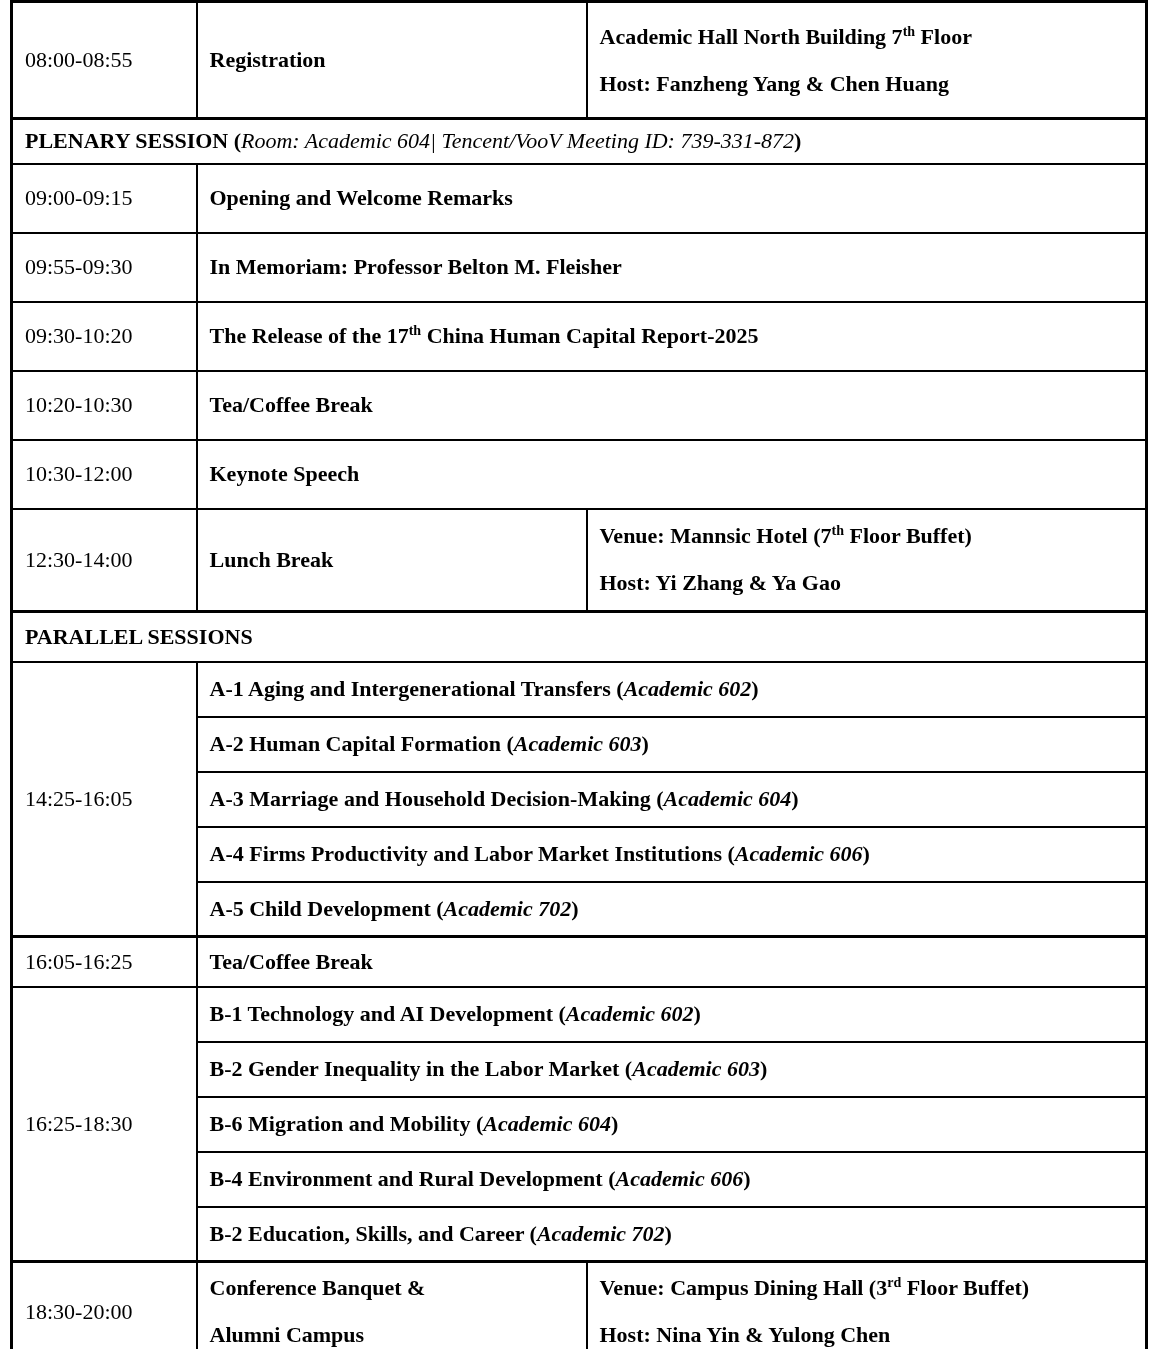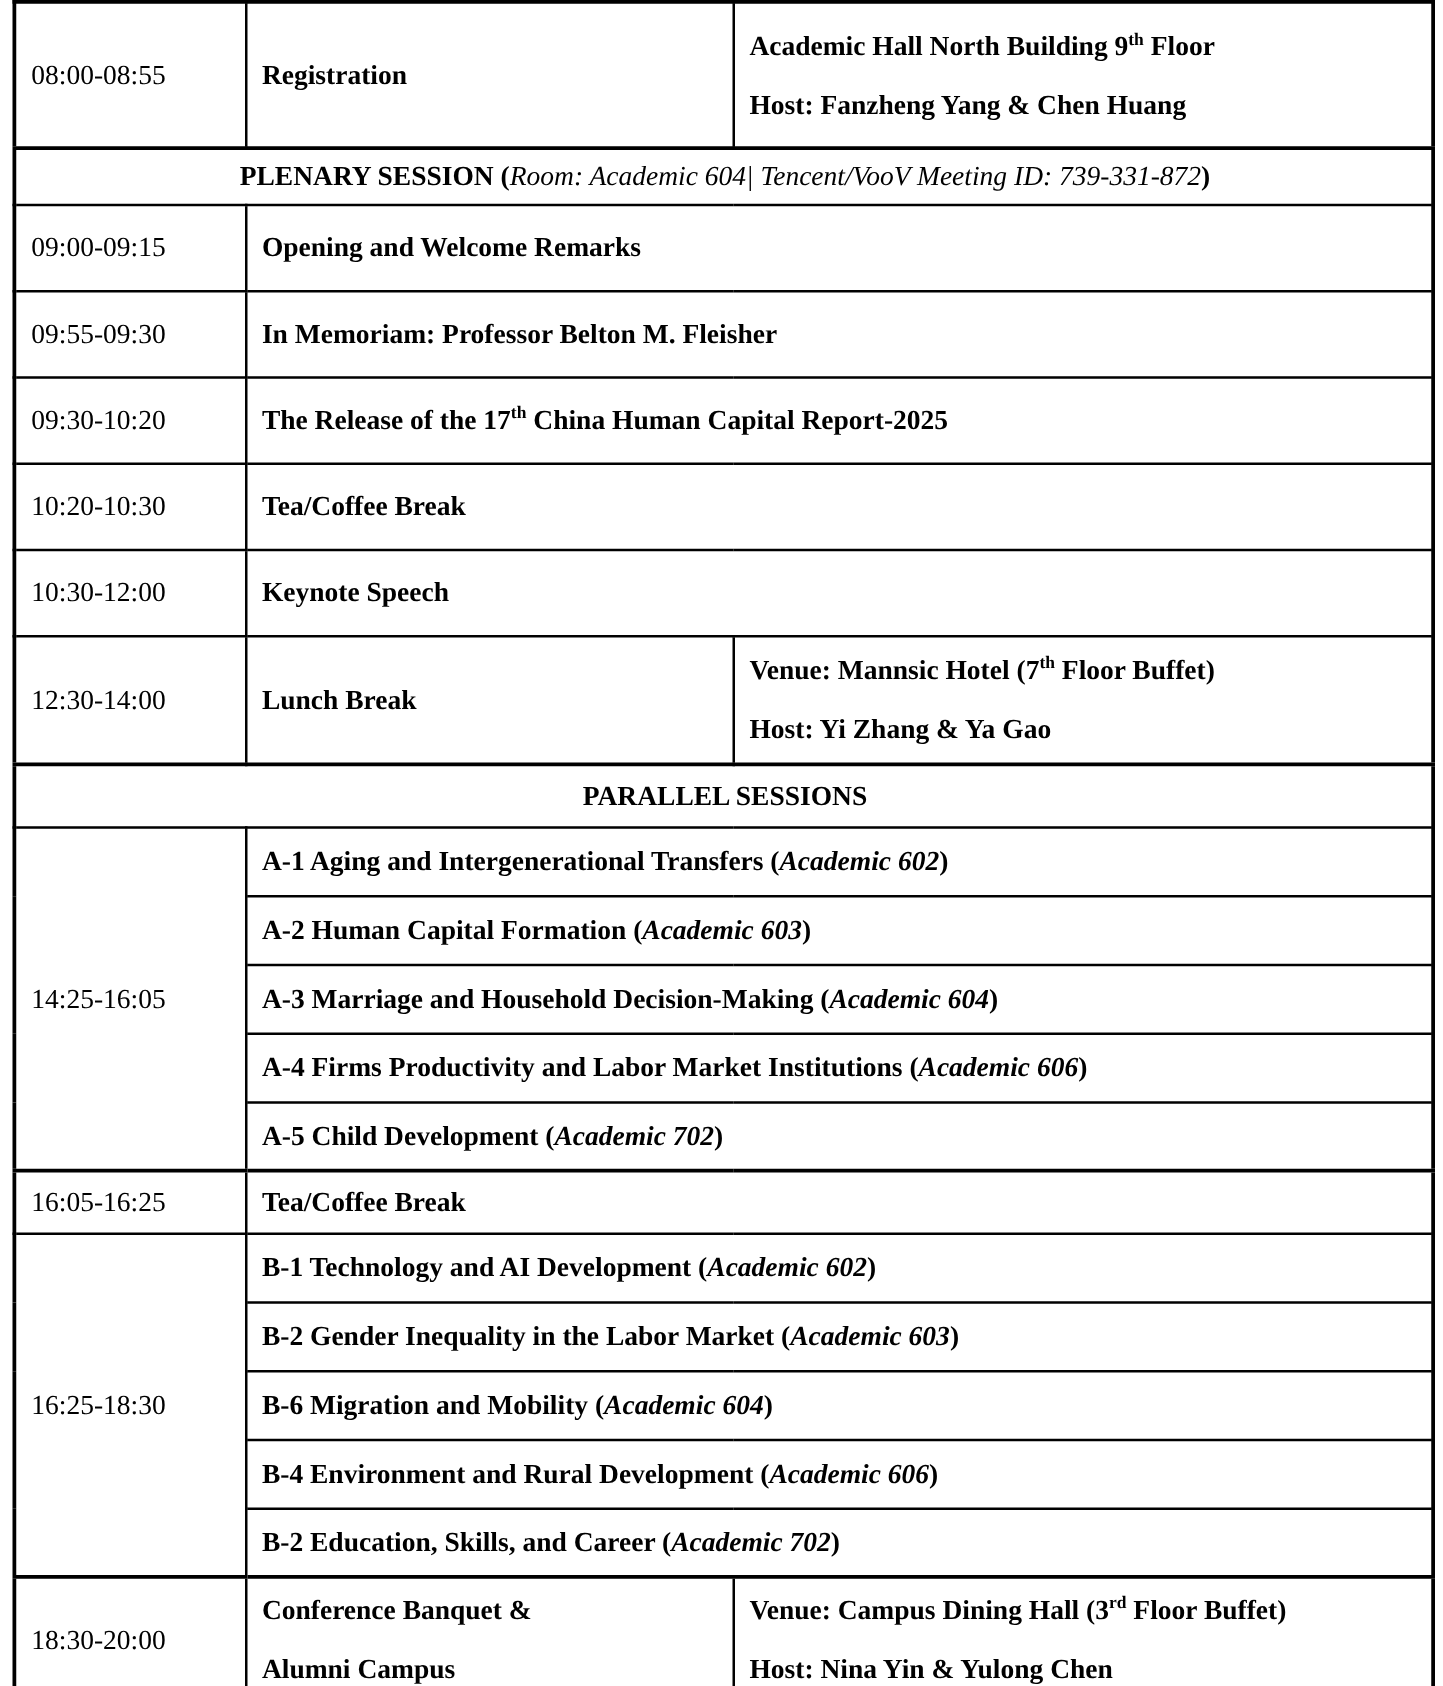--- a/index.html
+++ b/index.html
@@ -31,21 +31,21 @@
     border: 2px solid #000;
     font-size: 22px;
     vertical-align: middle;
     padding: 0 10px 0 12px;
     overflow: hidden;
   }
   tr.sep td { border-top-width: 3px; }
 
   .time-cell { font-weight: normal; white-space: nowrap; }
   .event-cell { font-weight: bold; }
-  .heading-cell { font-weight: bold; text-align: center; }
+  .heading-cell { font-weight: bold; }
   .heading-cell .it { font-weight: normal; font-style: italic; }
   .room { font-weight: bold; font-style: italic; }
 
   sup { font-size: 14px; line-height: 0; font-weight: inherit; }
 
   .line + .line { margin-top: 21px; }
 
   
   tr.h-reg    { height: 117px; }
   tr.h-phead  { height: 45px;  }
@@ -67,21 +67,21 @@
       <col style="width:185px">
       <col style="width:390px">
       <col style="width:560px">
     </colgroup>
     <tbody>
 
       <tr class="h-reg">
         <td class="time-cell">08:00-08:55</td>
         <td class="event-cell">Registration</td>
         <td class="event-cell">
-          <div class="line"><span>Academic Hall North Building 9</span><sup>th</sup><span> Floor</span></div>
+          <div class="line"><span>Academic Hall North Building 7</span><sup>th</sup><span> Floor</span></div>
           <div class="line">Host: Fanzheng Yang &amp; Chen Huang</div>
         </td>
       </tr>
 
       <tr class="h-phead sep">
         <td colspan="3" class="heading-cell"><span>PLENARY SESSION (</span><span class="it">Room: Academic 604| Tencent/VooV Meeting ID: 739-331-872</span><span>)</span></td>
       </tr>
 
       <tr class="h-plen">
         <td class="time-cell">09:00-09:15</td>

